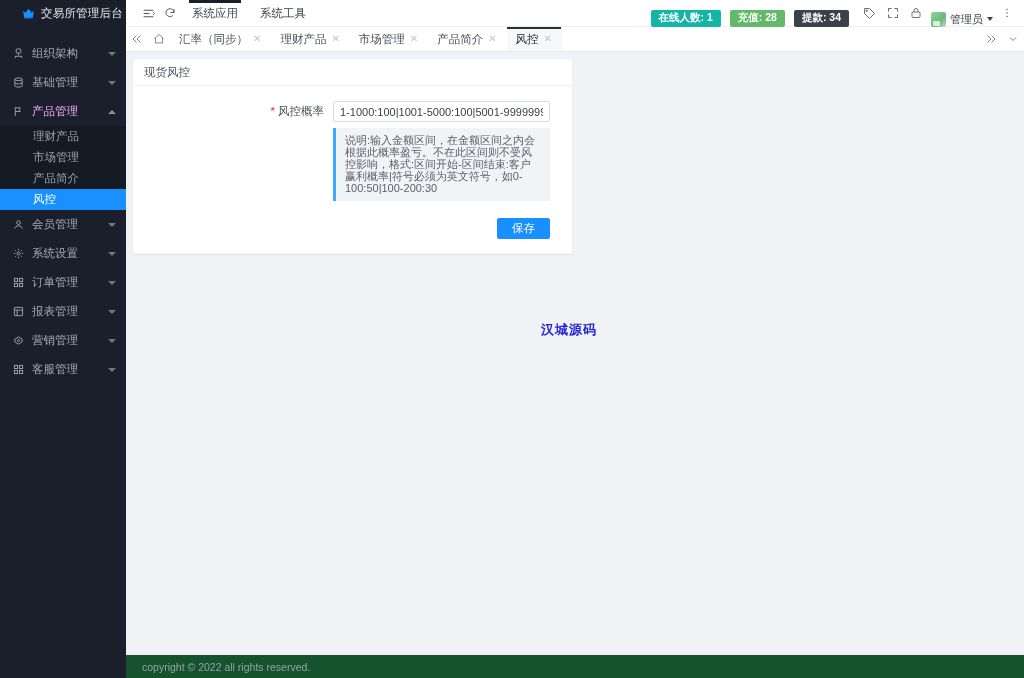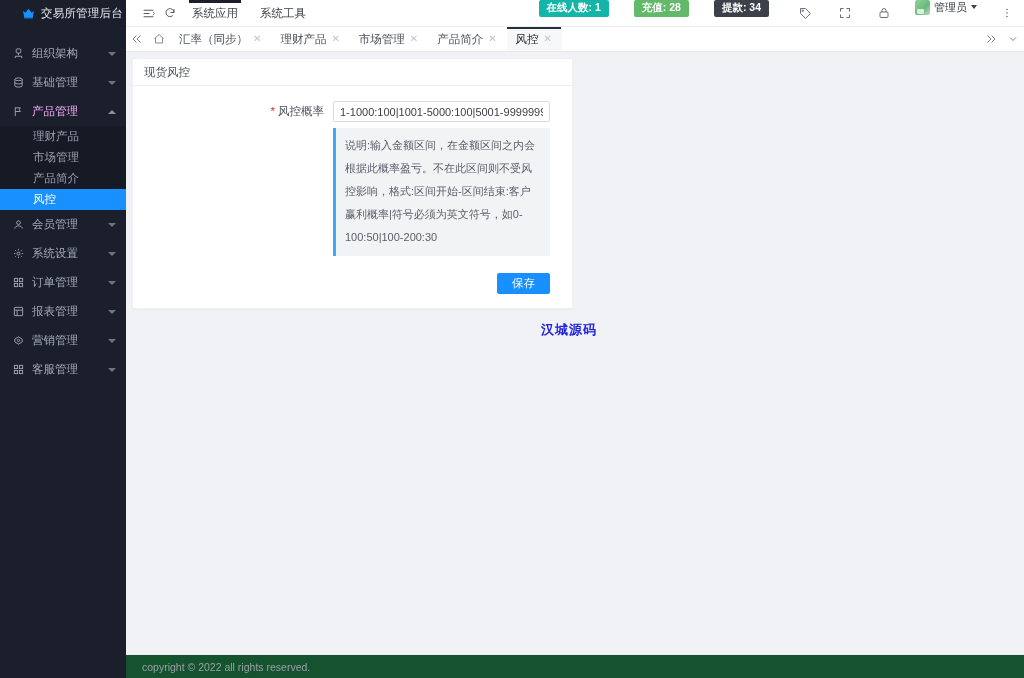--- a/index.html
+++ b/index.html
@@ -89,22 +89,22 @@
   .top-menu {
     height: 27px; display: flex; align-items: center;
     padding: 0 11px; font-size: 11.5px; color: #3c4149;
     cursor: pointer; position: relative;
   }
   .top-menu.active::before {
     content: ""; position: absolute; top: 0; left: 8px; right: 8px;
     height: 3px; background: #1b1f2b;
   }
   .top-right {
-    margin-left: auto; display: flex; align-items: flex-start;
-    padding-right: 6px; gap: 16px;
+    margin-left: auto; display: flex; align-items: flex-end;
+    padding-right: 6px; gap: 0;
   }
   .badge {
     height: 17px; border-radius: 2px;
     display: flex; align-items: center;
     padding: 0 8px; margin-right: 9px;
     color: #fff; font-size: 10.5px; font-weight: bold;
     white-space: nowrap; cursor: pointer;
   }
   .t-ico {
     width: 23px; height: 27px;
@@ -194,21 +194,21 @@
     border: 1px solid #d9dde3; border-radius: 2px;
     padding: 0 6px; font-size: 11px; color: #3c4149;
     font-family: "Liberation Sans", sans-serif;
     background: #fff; outline: none;
   }
   .helper {
     margin-top: 6px;
     background: #f2f3f5;
     border-left: 3px solid #40a9ff;
     padding: 6px 9px 7px 9px;
-    font-size: 11px; line-height: 23px; color: #5a606b;
+    font-size: 11px; line-height: 12px; color: #5a606b;
   }
   .btn-row { display: flex; justify-content: flex-end; margin-top: 17px; }
   .btn-primary {
     background: #1890ff; color: #fff;
     border: 1px solid #1890ff; border-radius: 2px;
     height: 21px; padding: 0 14px;
     font-size: 11.5px; cursor: pointer;
     font-family: "Liberation Sans", sans-serif;
     display: flex; align-items: center; justify-content: center;
   }

